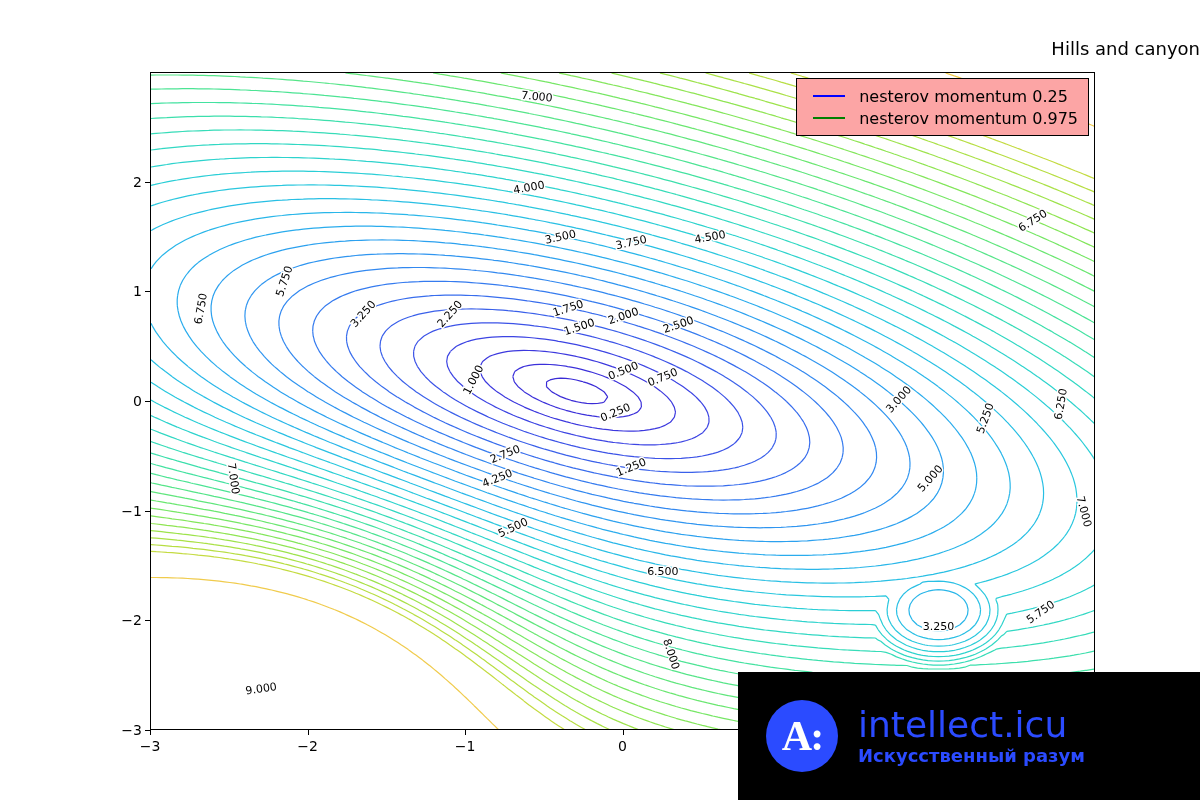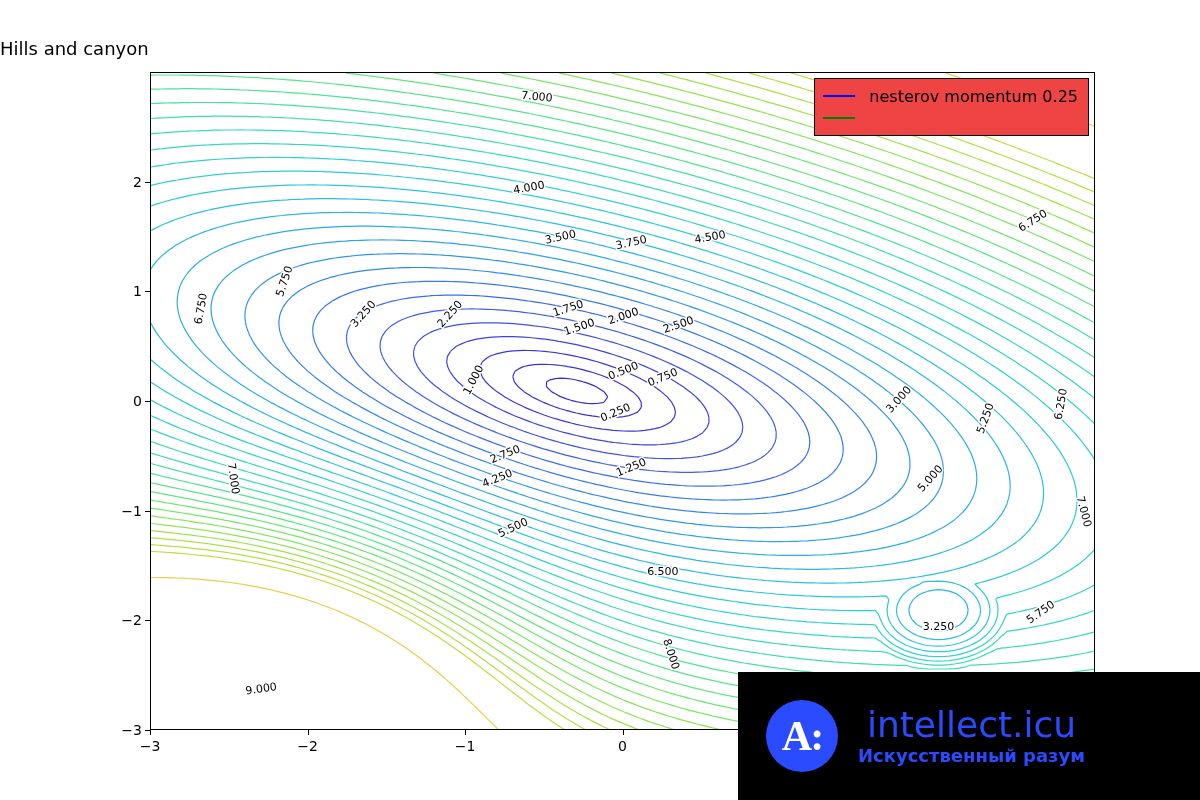--- a/index.html
+++ b/index.html
@@ -14,21 +14,21 @@
   }
   .figure {
     position: relative;
     width: 1200px;
     height: 800px;
   }
   .title {
     position: absolute;
     left: 0;
     width: 100%;
-    text-align: left;
+    text-align: right;
     top: 38px;
     font-size: 18px;
   }
   .plot-area {
     position: absolute;
     left: 150px;
     top: 72px;
     width: 945px;
     height: 658px;
     border: 1px solid #000;
@@ -59,22 +59,22 @@
   .tick-y { transform: translateY(-50%); text-align: right; }
   .tick-mark {
     position: absolute;
     background: #000;
   }
   .legend {
     position: absolute;
     top: 5px;
     right: 5px;
     border: 1px solid #000;
-    background: #ef4444;
-    padding: 6px 10px 6px 8px;
+    background: #fca5a5;
+    padding: 6px 10px 6px 16px;
     font-size: 16px;
     z-index: 10;
   }
   .legend-row {
     display: flex;
     align-items: center;
     height: 22px;
   }
   .legend-swatch {
     width: 32px;
@@ -112,21 +112,20 @@
   .wm-text {
     margin-left: 20px;
     display: flex;
     flex-direction: column;
   }
   .wm-title {
     color: #2b4bff;
     font-size: 36px;
     font-weight: normal;
     line-height: 1.0;
-    text-align: center;
   }
   .wm-sub {
     color: #2b4bff;
     font-size: 18px;
     margin-top: 2px;
     font-weight: bold;
   }
 </style>
 </head>
 <body>
@@ -137,20 +136,21 @@
 
   <div class="plot-area">
 
     <div class="legend">
       <div class="legend-row">
         <div class="legend-swatch" style="background:#0000ff"></div>
         <span>nesterov momentum 0.25</span>
       </div>
       <div class="legend-row">
         <div class="legend-swatch" style="background:#008000"></div>
+        <span>nesterov momentum 0.975</span>
       </div>
     </div>
 
     <svg class="contours" id="contour-svg">
         <path d="M430.5,329.7L427.0,329.0M435.8,330.4L430.5,329.7M441.0,330.7L435.8,330.4M446.3,330.5L441.0,330.7M451.5,329.6L446.3,330.5M453.2,329.0L451.5,329.6M414.8,325.6L410.3,323.9M420.0,327.3L414.8,325.6M425.3,328.7L420.0,327.3M427.0,329.0L425.3,328.7M453.2,329.0L456.7,323.9M404.3,320.8L400.8,318.9M409.5,323.6L404.3,320.8M410.3,323.9L409.5,323.6M456.7,323.9L453.2,318.9M399.0,317.1L395.5,313.8M400.8,318.9L399.0,317.1M446.3,314.4L445.3,313.8M451.5,317.8L446.3,314.4M453.2,318.9L451.5,317.8M395.5,313.8L395.6,308.8M435.8,309.9L432.1,308.8M441.0,311.9L435.8,309.9M445.3,313.8L441.0,311.9M395.6,308.8L399.0,306.9M404.3,305.6L399.0,306.9M409.5,305.2L404.3,305.6M414.8,305.4L409.5,305.2M420.0,306.0L414.8,305.4M425.3,307.0L420.0,306.0M430.5,308.3L425.3,307.0M432.1,308.8L430.5,308.3" stroke="#3a2bd6" fill="none" stroke-width="1.2"></path>
         <path d="M456.8,344.3L453.8,344.2M462.0,344.4L456.8,344.3M467.3,344.2L462.0,344.4M467.8,344.2L467.3,344.2M425.3,340.0L421.6,339.1M430.5,341.1L425.3,340.0M435.8,342.1L430.5,341.1M441.0,342.9L435.8,342.1M446.3,343.6L441.0,342.9M451.5,344.1L446.3,343.6M453.8,344.2L451.5,344.1M467.8,344.2L472.5,343.7M477.8,342.6L472.5,343.7M483.0,340.8L477.8,342.6M486.5,339.1L483.0,340.8M409.5,335.7L404.5,334.1M414.8,337.3L409.5,335.7M420.0,338.7L414.8,337.3M421.6,339.1L420.0,338.7M486.5,339.1L488.3,337.2M490.4,334.1L488.3,337.2M393.8,329.9L391.6,329.0M399.0,332.0L393.8,329.9M404.3,334.0L399.0,332.0M404.5,334.1L404.3,334.0M490.4,334.1L490.1,329.0M383.2,324.9L381.4,323.9M388.5,327.5L383.2,324.9M391.6,329.0L388.5,327.5M488.3,325.9L487.1,323.9M490.1,329.0L488.3,325.9M378.0,321.8L373.3,318.9M381.4,323.9L378.0,321.8M483.0,319.9L481.9,318.9M487.1,323.9L483.0,319.9M367.5,314.0L367.3,313.8M372.8,318.4L367.5,314.0M373.3,318.9L372.8,318.4M477.8,315.9L474.8,313.8M481.9,318.9L477.8,315.9M367.3,313.8L363.3,308.8M467.3,309.7L465.5,308.8M472.5,312.5L467.3,309.7M474.8,313.8L472.5,312.5M362.3,305.1L361.8,303.7M363.3,308.8L362.3,305.1M456.8,304.9L453.8,303.7M462.0,307.1L456.8,304.9M465.5,308.8L462.0,307.1M361.8,303.7L362.3,302.2M363.7,298.6L362.3,302.2M441.0,299.3L438.7,298.6M446.3,301.0L441.0,299.3M451.5,302.8L446.3,301.0M453.8,303.7L451.5,302.8M363.7,298.6L367.5,295.9M372.5,293.6L367.5,295.9M420.0,294.2L416.6,293.6M425.3,295.2L420.0,294.2M430.5,296.4L425.3,295.2M435.8,297.8L430.5,296.4M438.7,298.6L435.8,297.8M372.5,293.6L372.8,293.5M378.0,292.4L372.8,293.5M383.2,291.7L378.0,292.4M388.5,291.4L383.2,291.7M393.8,291.3L388.5,291.4M399.0,291.5L393.8,291.3M404.3,291.9L399.0,291.5M409.5,292.5L404.3,291.9M414.8,293.2L409.5,292.5M416.6,293.6L414.8,293.2" stroke="#3b30da" fill="none" stroke-width="1.2"></path>
         <path d="M441.0,354.5L440.0,354.3M446.3,355.4L441.0,354.5M451.5,356.1L446.3,355.4M456.8,356.7L451.5,356.1M462.0,357.3L456.8,356.7M467.3,357.7L462.0,357.3M472.5,358.0L467.3,357.7M477.8,358.1L472.5,358.0M483.0,358.1L477.8,358.1M488.3,357.8L483.0,358.1M493.5,357.4L488.3,357.8M498.8,356.7L493.5,357.4M504.0,355.7L498.8,356.7M509.3,354.4L504.0,355.7M509.4,354.3L509.3,354.4M420.0,350.0L416.9,349.2M425.3,351.3L420.0,350.0M430.5,352.5L425.3,351.3M435.8,353.5L430.5,352.5M440.0,354.3L435.8,353.5M509.4,354.3L514.5,352.1M519.3,349.2L514.5,352.1M404.3,345.7L399.6,344.2M409.5,347.2L404.3,345.7M414.8,348.7L409.5,347.2M416.9,349.2L414.8,348.7M519.3,349.2L519.8,348.8M523.4,344.2L519.8,348.8M388.5,340.3L385.4,339.1M393.8,342.2L388.5,340.3M399.0,344.0L393.8,342.2M399.6,344.2L399.0,344.0M523.4,344.2L524.5,339.1M378.0,336.1L373.2,334.1M383.2,338.3L378.0,336.1M385.4,339.1L383.2,338.3M524.5,339.1L523.3,334.1M367.5,331.3L362.8,329.0M372.8,333.8L367.5,331.3M373.2,334.1L372.8,333.8M523.3,334.1L520.5,329.0M357.0,325.8L353.8,323.9M362.3,328.7L357.0,325.8M362.8,329.0L362.3,328.7M519.8,328.1L516.2,323.9M520.5,329.0L519.8,328.1M346.5,319.1L346.1,318.9M351.8,322.6L346.5,319.1M353.8,323.9L351.8,322.6M514.5,322.4L510.5,318.9M516.2,323.9L514.5,322.4M341.3,315.0L339.8,313.8M346.1,318.9L341.3,315.0M504.0,314.1L503.6,313.8M509.3,317.9L504.0,314.1M510.5,318.9L509.3,317.9M336.0,310.0L334.7,308.8M339.8,313.8L336.0,310.0M498.8,310.8L495.3,308.8M503.6,313.8L498.8,310.8M334.7,308.8L331.1,303.7M488.3,305.0L485.6,303.7M493.5,307.8L488.3,305.0M495.3,308.8L493.5,307.8M330.8,302.7L329.1,298.6M331.1,303.7L330.8,302.7M477.8,300.1L474.3,298.6M483.0,302.5L477.8,300.1M485.6,303.7L483.0,302.5M329.1,298.6L329.1,293.6M462.0,293.9L461.1,293.6M467.3,295.8L462.0,293.9M472.5,297.9L467.3,295.8M474.3,298.6L472.5,297.9M329.1,293.6L330.8,290.0M331.6,288.5L330.8,290.0M446.3,288.8L445.3,288.5M451.5,290.4L446.3,288.8M456.8,292.1L451.5,290.4M461.1,293.6L456.8,292.1M331.6,288.5L336.0,285.0M338.4,283.4L336.0,285.0M425.3,283.5L425.2,283.4M430.5,284.6L425.3,283.5M435.8,285.9L430.5,284.6M441.0,287.3L435.8,285.9M445.3,288.5L441.0,287.3M338.4,283.4L341.3,282.3M346.5,280.6L341.3,282.3M351.8,279.3L346.5,280.6M357.0,278.4L351.8,279.3M357.3,278.4L357.0,278.4M393.8,278.4L393.0,278.4M399.0,279.0L393.8,278.4M404.3,279.7L399.0,279.0M409.5,280.5L404.3,279.7M414.8,281.4L409.5,280.5M420.0,282.4L414.8,281.4M425.2,283.4L420.0,282.4M357.3,278.4L362.3,277.9M367.5,277.6L362.3,277.9M372.8,277.4L367.5,277.6M378.0,277.5L372.8,277.4M383.2,277.7L378.0,277.5M388.5,278.0L383.2,277.7M393.0,278.4L388.5,278.0" stroke="#3c38de" fill="none" stroke-width="1.2"></path>
         <path d="M467.3,369.9L463.6,369.5M472.5,370.5L467.3,369.9M477.8,371.0L472.5,370.5M483.0,371.3L477.8,371.0M488.3,371.6L483.0,371.3M493.5,371.8L488.3,371.6M498.8,371.8L493.5,371.8M504.0,371.8L498.8,371.8M509.3,371.5L504.0,371.8M514.5,371.2L509.3,371.5M519.8,370.6L514.5,371.2M525.0,369.9L519.8,370.6M527.2,369.5L525.0,369.9M435.8,364.8L433.9,364.4M441.0,365.9L435.8,364.8M446.3,366.8L441.0,365.9M451.5,367.7L446.3,366.8M456.8,368.6L451.5,367.7M462.0,369.3L456.8,368.6M463.6,369.5L462.0,369.3M527.2,369.5L530.3,368.8M535.5,367.5L530.3,368.8M540.8,365.7L535.5,367.5M543.9,364.4L540.8,365.7M414.8,359.9L412.7,359.4M420.0,361.2L414.8,359.9M425.3,362.5L420.0,361.2M430.5,363.7L425.3,362.5M433.9,364.4L430.5,363.7M543.9,364.4L546.0,363.3M551.3,359.9L546.0,363.3M552.0,359.4L551.3,359.9M399.0,355.4L395.4,354.3M404.3,357.0L399.0,355.4M409.5,358.5L404.3,357.0M412.7,359.4L409.5,358.5M552.0,359.4L556.2,354.3M383.2,350.3L380.3,349.2M388.5,352.1L383.2,350.3M393.8,353.8L388.5,352.1M395.4,354.3L393.8,353.8M556.2,354.3L556.5,353.5M558.0,349.2L556.5,353.5M367.5,344.3L367.1,344.2M372.8,346.4L367.5,344.3M378.0,348.4L372.8,346.4M380.3,349.2L378.0,348.4M558.0,349.2L557.9,344.2M357.0,339.9L355.3,339.1M362.3,342.2L357.0,339.9M367.1,344.2L362.3,342.2M556.5,339.4L556.4,339.1M557.9,344.2L556.5,339.4M346.5,335.0L344.6,334.1M351.8,337.5L346.5,335.0M355.3,339.1L351.8,337.5M556.4,339.1L553.7,334.1M336.0,329.5L335.1,329.0M341.3,332.3L336.0,329.5M344.6,334.1L341.3,332.3M551.3,330.9L549.8,329.0M553.7,334.1L551.3,330.9M330.8,326.4L326.6,323.9M335.1,329.0L330.8,326.4M546.0,325.0L544.9,323.9M549.8,329.0L546.0,325.0M320.3,319.7L319.1,318.9M325.5,323.2L320.3,319.7M326.6,323.9L325.5,323.2M540.8,320.3L539.1,318.9M544.9,323.9L540.8,320.3M315.0,315.7L312.5,313.8M319.1,318.9L315.0,315.7M535.5,316.2L532.2,313.8M539.1,318.9L535.5,316.2M309.8,311.3L306.9,308.8M312.5,313.8L309.8,311.3M525.0,309.2L524.4,308.8M530.3,312.5L525.0,309.2M532.2,313.8L530.3,312.5M304.5,306.0L302.4,303.7M306.9,308.8L304.5,306.0M519.8,306.1L515.5,303.7M524.4,308.8L519.8,306.1M299.3,299.1L298.9,298.6M302.4,303.7L299.3,299.1M509.3,300.5L505.6,298.6M514.5,303.2L509.3,300.5M515.5,303.7L514.5,303.2M298.9,298.6L296.6,293.6M498.8,295.5L494.5,293.6M504.0,297.9L498.8,295.5M505.6,298.6L504.0,297.9M296.6,293.6L295.7,288.5M483.0,288.9L482.0,288.5M488.3,291.0L483.0,288.9M493.5,293.1L488.3,291.0M494.5,293.6L493.5,293.1M295.7,288.5L296.5,283.4M472.5,285.0L467.9,283.4M477.8,286.9L472.5,285.0M482.0,288.5L477.8,286.9M296.5,283.4L299.3,278.6M299.4,278.4L299.3,278.6M456.8,279.9L451.7,278.4M462.0,281.5L456.8,279.9M467.3,283.2L462.0,281.5M467.9,283.4L467.3,283.2M299.4,278.4L304.5,274.0M305.4,273.3L304.5,274.0M435.8,274.1L432.3,273.3M441.0,275.5L435.8,274.1M446.3,276.9L441.0,275.5M451.5,278.3L446.3,276.9M451.7,278.4L451.5,278.3M305.4,273.3L309.8,271.1M315.0,269.0L309.8,271.1M317.1,268.3L315.0,269.0M409.5,268.6L407.3,268.3M414.8,269.6L409.5,268.6M420.0,270.6L414.8,269.6M425.3,271.7L420.0,270.6M430.5,272.9L425.3,271.7M432.3,273.3L430.5,272.9M317.1,268.3L320.3,267.4M325.5,266.2L320.3,267.4M330.8,265.3L325.5,266.2M336.0,264.6L330.8,265.3M341.3,264.1L336.0,264.6M346.5,263.8L341.3,264.1M351.8,263.6L346.5,263.8M357.0,263.6L351.8,263.6M362.3,263.7L357.0,263.6M367.5,263.9L362.3,263.7M372.8,264.1L367.5,263.9M378.0,264.5L372.8,264.1M383.2,265.0L378.0,264.5M388.5,265.6L383.2,265.0M393.8,266.2L388.5,265.6M399.0,266.9L393.8,266.2M404.3,267.7L399.0,266.9M407.3,268.3L404.3,267.7" stroke="#3c44e3" fill="none" stroke-width="1.2"></path>
         <path d="M493.5,384.7L493.5,384.7M498.8,385.0L493.5,384.7M504.0,385.3L498.8,385.0M509.3,385.5L504.0,385.3M514.5,385.6L509.3,385.5M519.8,385.6L514.5,385.6M525.0,385.5L519.8,385.6M530.3,385.3L525.0,385.5M535.5,384.9L530.3,385.3M538.5,384.7L535.5,384.9M456.8,380.1L454.1,379.6M462.0,380.9L456.8,380.1M467.3,381.7L462.0,380.9M472.5,382.5L467.3,381.7M477.8,383.1L472.5,382.5M483.0,383.7L477.8,383.1M488.3,384.2L483.0,383.7M493.5,384.7L488.3,384.2M538.5,384.7L540.8,384.5M546.0,383.8L540.8,384.5M551.3,383.0L546.0,383.8M556.5,381.9L551.3,383.0M561.8,380.6L556.5,381.9M565.3,379.6L561.8,380.6M430.5,374.9L429.1,374.6M435.8,376.0L430.5,374.9M441.0,377.1L435.8,376.0M446.3,378.2L441.0,377.1M451.5,379.2L446.3,378.2M454.1,379.6L451.5,379.2M565.3,379.6L567.0,379.1M572.3,377.0L567.0,379.1M577.4,374.6L572.3,377.0M409.5,369.6L409.0,369.5M414.8,371.0L409.5,369.6M420.0,372.4L414.8,371.0M425.3,373.7L420.0,372.4M429.1,374.6L425.3,373.7M577.4,374.6L577.5,374.5M582.8,370.9L577.5,374.5M584.5,369.5L582.8,370.9M393.8,365.1L391.6,364.4M399.0,366.7L393.8,365.1M404.3,368.2L399.0,366.7M409.0,369.5L404.3,368.2M584.5,369.5L588.0,365.5M588.8,364.4L588.0,365.5M378.0,360.0L376.2,359.4M383.2,361.8L378.0,360.0M388.5,363.5L383.2,361.8M391.6,364.4L388.5,363.5M588.8,364.4L591.1,359.4M362.3,354.3L362.2,354.3M367.5,356.3L362.3,354.3M372.8,358.2L367.5,356.3M376.2,359.4L372.8,358.2M591.1,359.4L591.8,354.3M351.8,350.2L349.4,349.2M357.0,352.3L351.8,350.2M362.2,354.3L357.0,352.3M591.8,354.3L591.2,349.2M341.3,345.7L337.7,344.2M346.5,348.0L341.3,345.7M349.4,349.2L346.5,348.0M591.2,349.2L589.4,344.2M330.8,340.9L327.0,339.1M336.0,343.4L330.8,340.9M337.7,344.2L336.0,343.4M588.0,341.5L586.8,339.1M589.4,344.2L588.0,341.5M320.3,335.7L317.0,334.1M325.5,338.4L320.3,335.7M327.0,339.1L325.5,338.4M586.8,339.1L583.2,334.1M309.8,330.0L308.0,329.0M315.0,332.9L309.8,330.0M317.0,334.1L315.0,332.9M582.8,333.6L578.7,329.0M583.2,334.1L582.8,333.6M304.5,326.9L299.7,323.9M308.0,329.0L304.5,326.9M577.5,327.8L573.5,323.9M578.7,329.0L577.5,327.8M294.0,320.1L292.1,318.9M299.3,323.7L294.0,320.1M299.7,323.9L299.3,323.7M572.3,322.9L567.5,318.9M573.5,323.9L572.3,322.9M288.8,316.3L285.4,313.8M292.1,318.9L288.8,316.3M561.8,314.6L560.7,313.8M567.0,318.5L561.8,314.6M567.5,318.9L567.0,318.5M283.5,312.2L279.4,308.8M285.4,313.8L283.5,312.2M556.5,311.0L553.1,308.8M560.7,313.8L556.5,311.0M278.3,307.6L274.3,303.7M279.4,308.8L278.3,307.6M546.0,304.4L544.8,303.7M551.3,307.6L546.0,304.4M553.1,308.8L551.3,307.6M273.0,302.2L269.9,298.6M274.3,303.7L273.0,302.2M540.8,301.5L535.6,298.6M544.8,303.7L540.8,301.5M267.8,295.4L266.5,293.6M269.9,298.6L267.8,295.4M530.3,295.9L525.5,293.6M535.5,298.6L530.3,295.9M535.6,298.6L535.5,298.6M266.5,293.6L264.1,288.5M519.8,290.9L514.5,288.5M525.0,293.3L519.8,290.9M525.5,293.6L525.0,293.3M264.1,288.5L262.7,283.4M504.0,284.1L502.4,283.4M509.3,286.3L504.0,284.1M514.5,288.5L509.3,286.3M514.5,288.5L514.5,288.5M262.7,283.4L262.6,278.4M493.5,280.0L489.2,278.4M498.8,282.0L493.5,280.0M502.4,283.4L498.8,282.0M262.6,278.4L263.9,273.3M477.8,274.4L474.5,273.3M483.0,276.2L477.8,274.4M488.3,278.0L483.0,276.2M489.2,278.4L488.3,278.0M263.9,273.3L267.0,268.3M462.0,269.4L457.9,268.3M467.3,271.0L462.0,269.4M472.5,272.7L467.3,271.0M474.5,273.3L472.5,272.7M267.0,268.3L267.8,267.6M272.7,263.2L267.8,267.6M441.0,263.7L439.0,263.2M446.3,265.0L441.0,263.7M451.5,266.5L446.3,265.0M456.8,267.9L451.5,266.5M457.9,268.3L456.8,267.9M272.7,263.2L273.0,263.0M278.3,260.0L273.0,263.0M282.1,258.1L278.3,260.0M420.0,258.9L416.2,258.1M425.3,260.0L420.0,258.9M430.5,261.2L425.3,260.0M435.8,262.4L430.5,261.2M439.0,263.2L435.8,262.4M282.1,258.1L283.5,257.6M288.8,255.8L283.5,257.6M294.0,254.3L288.8,255.8M299.3,253.1L294.0,254.3M299.4,253.1L299.3,253.1M388.5,253.5L385.6,253.1M393.8,254.2L388.5,253.5M399.0,255.0L393.8,254.2M404.3,255.9L399.0,255.0M409.5,256.8L404.3,255.9M414.8,257.8L409.5,256.8M416.2,258.1L414.8,257.8M299.4,253.1L304.5,252.2M309.8,251.4L304.5,252.2M315.0,250.8L309.8,251.4M320.3,250.4L315.0,250.8M325.5,250.1L320.3,250.4M330.8,249.9L325.5,250.1M336.0,249.8L330.8,249.9M341.3,249.8L336.0,249.8M346.5,249.9L341.3,249.8M351.8,250.1L346.5,249.9M357.0,250.3L351.8,250.1M362.3,250.7L357.0,250.3M367.5,251.1L362.3,250.7M372.8,251.6L367.5,251.1M378.0,252.1L372.8,251.6M383.2,252.8L378.0,252.1M385.6,253.1L383.2,252.8" stroke="#3b52e7" fill="none" stroke-width="1.2"></path>
         <path d="M477.8,394.9L476.9,394.8M483.0,395.7L477.8,394.9M488.3,396.3L483.0,395.7M493.5,396.9L488.3,396.3M498.8,397.5L493.5,396.9M504.0,398.0L498.8,397.5M509.3,398.4L504.0,398.0M514.5,398.7L509.3,398.4M519.8,399.0L514.5,398.7M525.0,399.2L519.8,399.0M530.3,399.4L525.0,399.2M535.5,399.4L530.3,399.4M540.8,399.4L535.5,399.4M546.0,399.2L540.8,399.4M551.3,399.0L546.0,399.2M556.5,398.7L551.3,399.0M561.8,398.2L556.5,398.7M567.0,397.6L561.8,398.2M572.3,396.9L567.0,397.6M577.5,396.1L572.3,396.9M582.8,395.0L577.5,396.1M583.8,394.8L582.8,395.0M451.5,390.5L447.9,389.7M456.8,391.5L451.5,390.5M462.0,392.4L456.8,391.5M467.3,393.3L462.0,392.4M472.5,394.1L467.3,393.3M476.9,394.8L472.5,394.1M583.8,394.8L588.0,393.8M593.3,392.2L588.0,393.8M598.5,390.4L593.3,392.2M600.4,389.7L598.5,390.4M425.3,384.7L425.1,384.7M430.5,386.0L425.3,384.7M435.8,387.2L430.5,386.0M441.0,388.3L435.8,387.2M446.3,389.4L441.0,388.3M447.9,389.7L446.3,389.4M600.4,389.7L603.8,388.2M609.0,385.5L603.8,388.2M610.4,384.7L609.0,385.5M409.5,380.7L405.7,379.6M414.8,382.1L409.5,380.7M420.0,383.4L414.8,382.1M425.1,384.7L420.0,383.4M610.4,384.7L614.3,381.9M617.0,379.6L614.3,381.9M388.5,374.6L388.4,374.6M393.8,376.2L388.5,374.6M399.0,377.7L393.8,376.2M404.3,379.2L399.0,377.7M405.7,379.6L404.3,379.2M617.0,379.6L619.5,376.8M621.3,374.6L619.5,376.8M372.8,369.5L372.7,369.5M378.0,371.2L372.8,369.5M383.2,372.9L378.0,371.2M388.4,374.6L383.2,372.9M621.3,374.6L623.9,369.5M362.3,365.9L358.3,364.4M367.5,367.7L362.3,365.9M372.7,369.5L367.5,367.7M623.9,369.5L624.8,366.1M625.1,364.4L624.8,366.1M346.5,360.0L344.9,359.4M351.8,362.0L346.5,360.0M357.0,364.0L351.8,362.0M358.3,364.4L357.0,364.0M625.1,364.4L625.2,359.4M336.0,355.8L332.4,354.3M341.3,357.9L336.0,355.8M344.9,359.4L341.3,357.9M624.8,357.1L624.2,354.3M625.2,359.4L624.8,357.1M325.5,351.4L320.7,349.2M330.8,353.6L325.5,351.4M332.4,354.3L330.8,353.6M624.2,354.3L622.4,349.2M315.0,346.6L309.8,344.2M320.3,349.0L315.0,346.6M320.7,349.2L320.3,349.0M622.4,349.2L619.8,344.2M304.5,341.6L299.5,339.1M309.8,344.2L304.5,341.6M309.8,344.2L309.8,344.2M619.5,343.8L616.3,339.1M619.8,344.2L619.5,343.8M294.0,336.2L290.0,334.1M299.3,339.0L294.0,336.2M299.5,339.1L299.3,339.0M614.3,336.6L612.2,334.1M616.3,339.1L614.3,336.6M283.5,330.4L281.1,329.0M288.8,333.4L283.5,330.4M290.0,334.1L288.8,333.4M609.0,330.7L607.4,329.0M612.2,334.1L609.0,330.7M273.0,324.0L272.9,323.9M278.3,327.2L273.0,324.0M281.1,329.0L278.3,327.2M603.8,325.6L602.0,323.9M607.4,329.0L603.8,325.6M267.8,320.5L265.3,318.9M272.9,323.9L267.8,320.5M598.5,321.1L595.9,318.9M602.0,323.9L598.5,321.1M262.5,316.8L258.3,313.8M265.3,318.9L262.5,316.8M593.3,316.9L589.1,313.8M595.9,318.9L593.3,316.9M257.3,312.9L252.1,308.8M258.3,313.8L257.3,312.9M582.8,309.4L581.7,308.8M588.0,313.0L582.8,309.4M589.1,313.8L588.0,313.0M246.8,303.9L246.5,303.7M252.0,308.7L246.8,303.9M252.1,308.8L252.0,308.7M577.5,306.1L573.7,303.7M581.7,308.8L577.5,306.1M246.5,303.7L241.6,298.6M567.0,299.8L565.0,298.6M572.3,302.8L567.0,299.8M573.7,303.7L572.3,302.8M241.5,298.5L237.4,293.6M241.6,298.6L241.5,298.5M556.5,294.1L555.5,293.6M561.8,296.9L556.5,294.1M565.0,298.6L561.8,296.9M236.3,291.8L234.0,288.5M237.4,293.6L236.3,291.8M546.0,288.8L545.4,288.5M551.3,291.4L546.0,288.8M555.5,293.6L551.3,291.4M234.0,288.5L231.4,283.4M535.5,283.9L534.4,283.4M540.8,286.3L535.5,283.9M545.4,288.5L540.8,286.3M231.0,282.2L229.7,278.4M231.4,283.4L231.0,282.2M525.0,279.4L522.6,278.4M530.3,281.6L525.0,279.4M534.4,283.4L530.3,281.6M229.7,278.4L229.0,273.3M514.5,275.1L509.9,273.3M519.8,277.2L514.5,275.1M522.6,278.4L519.8,277.2M229.0,273.3L229.5,268.3M498.8,269.2L496.0,268.3M504.0,271.1L498.8,269.2M509.3,273.1L504.0,271.1M509.9,273.3L509.3,273.1M229.5,268.3L231.0,263.8M231.2,263.2L231.0,263.8M483.0,263.9L480.9,263.2M488.3,265.6L483.0,263.9M493.5,267.4L488.3,265.6M496.0,268.3L493.5,267.4M231.2,263.2L234.6,258.1M467.3,259.0L464.2,258.1M472.5,260.6L467.3,259.0M477.8,262.2L472.5,260.6M480.9,263.2L477.8,262.2M234.6,258.1L236.3,256.4M239.9,253.1L236.3,256.4M446.3,253.3L445.4,253.1M451.5,254.6L446.3,253.3M456.8,256.1L451.5,254.6M462.0,257.5L456.8,256.1M464.2,258.1L462.0,257.5M239.9,253.1L241.5,252.0M246.8,248.8L241.5,252.0M248.2,248.0L246.8,248.8M425.3,248.3L423.8,248.0M430.5,249.5L425.3,248.3M435.8,250.7L430.5,249.5M441.0,252.0L435.8,250.7M445.4,253.1L441.0,252.0M248.2,248.0L252.0,246.3M257.3,244.3L252.0,246.3M261.3,243.0L257.3,244.3M399.0,243.2L397.5,243.0M404.3,244.1L399.0,243.2M409.5,245.1L404.3,244.1M414.8,246.1L409.5,245.1M420.0,247.2L414.8,246.1M423.8,248.0L420.0,247.2M261.3,243.0L262.5,242.6M267.8,241.2L262.5,242.6M273.0,240.1L267.8,241.2M278.3,239.1L273.0,240.1M283.5,238.2L278.3,239.1M286.1,237.9L283.5,238.2M362.3,238.2L359.5,237.9M367.5,238.7L362.3,238.2M372.8,239.3L367.5,238.7M378.0,240.0L372.8,239.3M383.2,240.7L378.0,240.0M388.5,241.5L383.2,240.7M393.8,242.3L388.5,241.5M397.5,243.0L393.8,242.3M286.1,237.9L288.8,237.6M294.0,237.0L288.8,237.6M299.3,236.6L294.0,237.0M304.5,236.3L299.3,236.6M309.8,236.1L304.5,236.3M315.0,236.0L309.8,236.1M320.3,235.9L315.0,236.0M325.5,236.0L320.3,235.9M330.8,236.1L325.5,236.0M336.0,236.3L330.8,236.1M341.3,236.5L336.0,236.3M346.5,236.8L341.3,236.5M351.8,237.2L346.5,236.8M357.0,237.7L351.8,237.2M359.5,237.9L357.0,237.7" stroke="#3a60ea" fill="none" stroke-width="1.2"></path>

